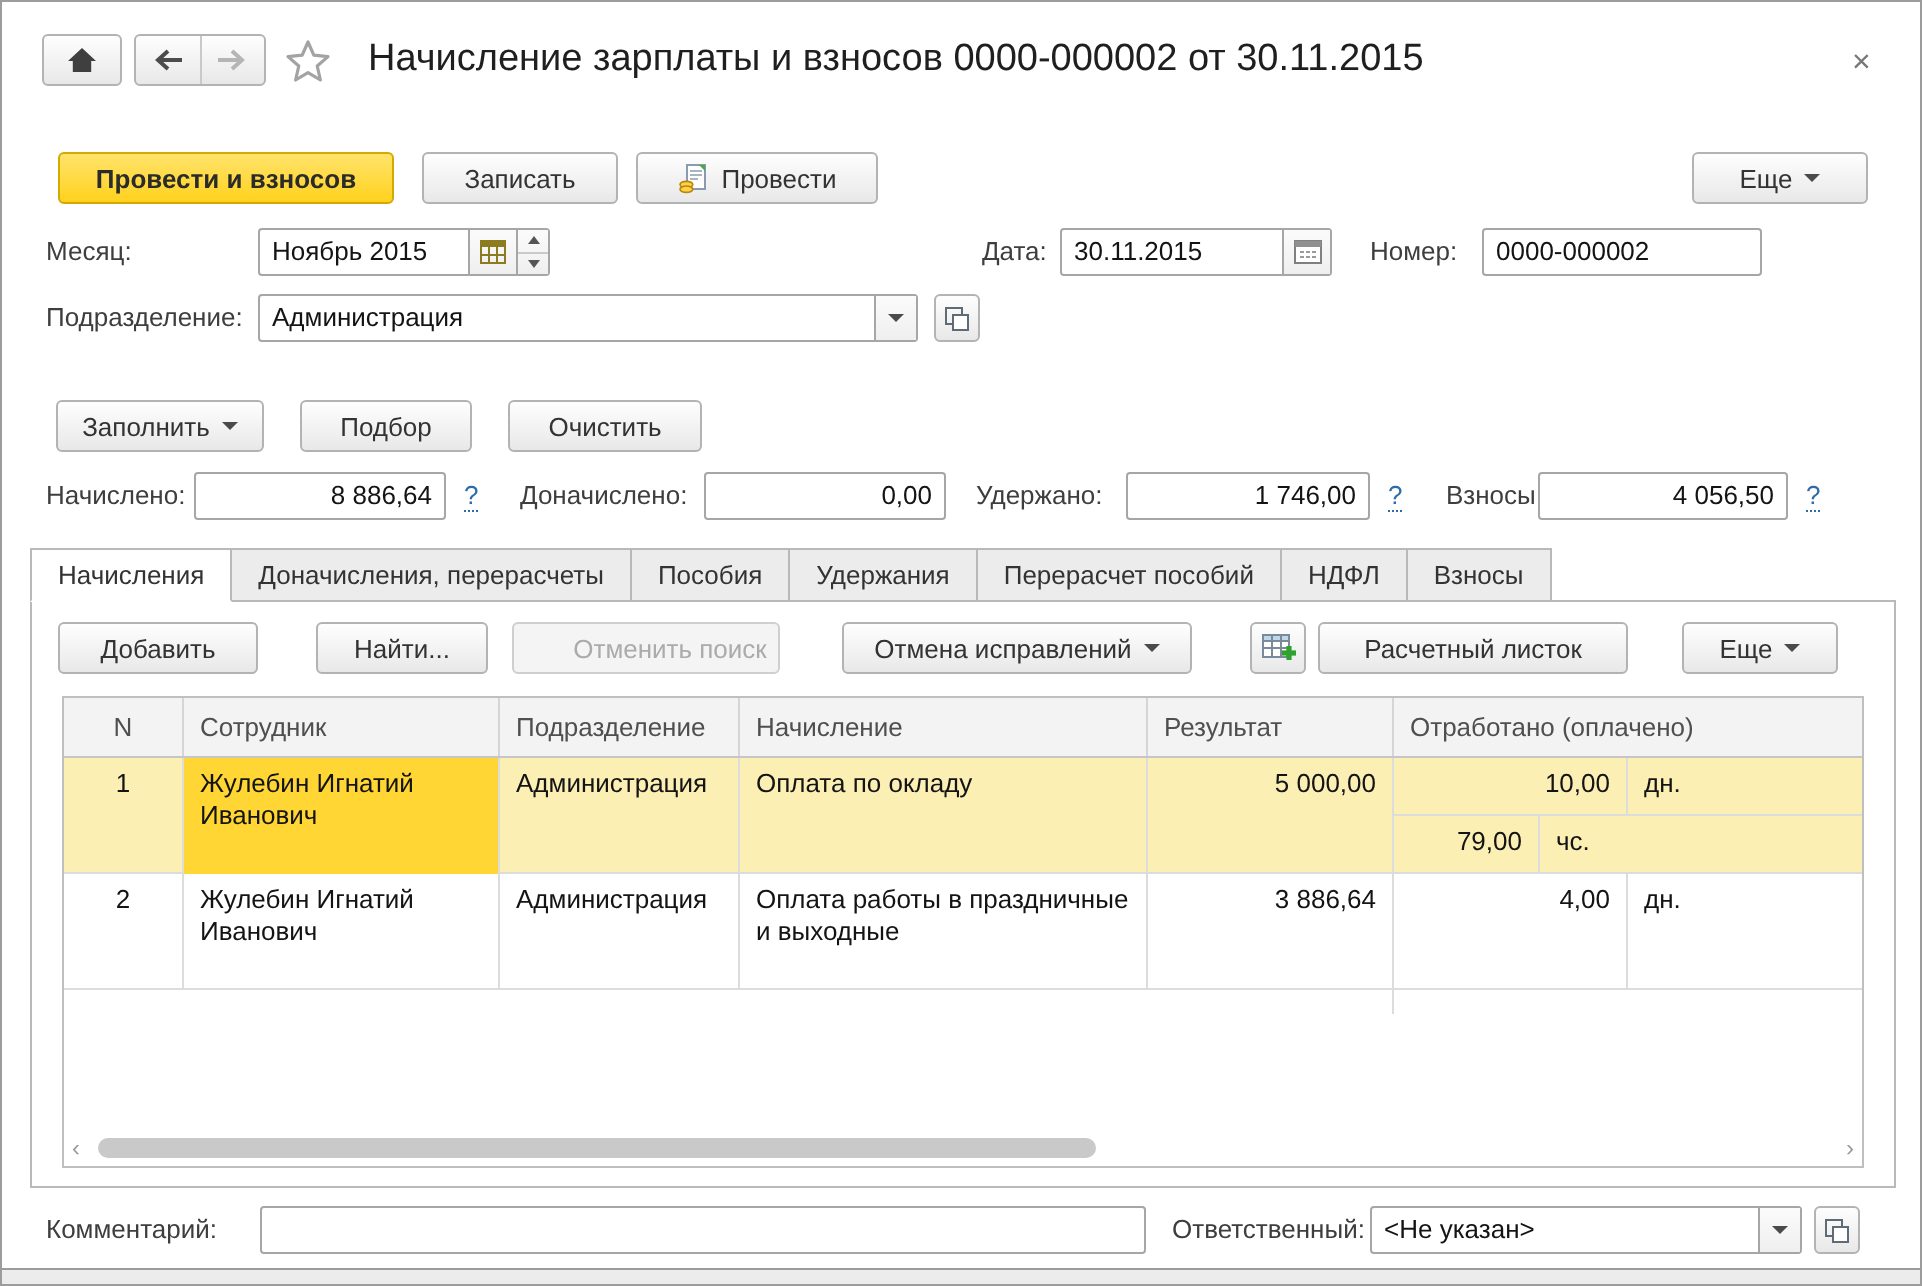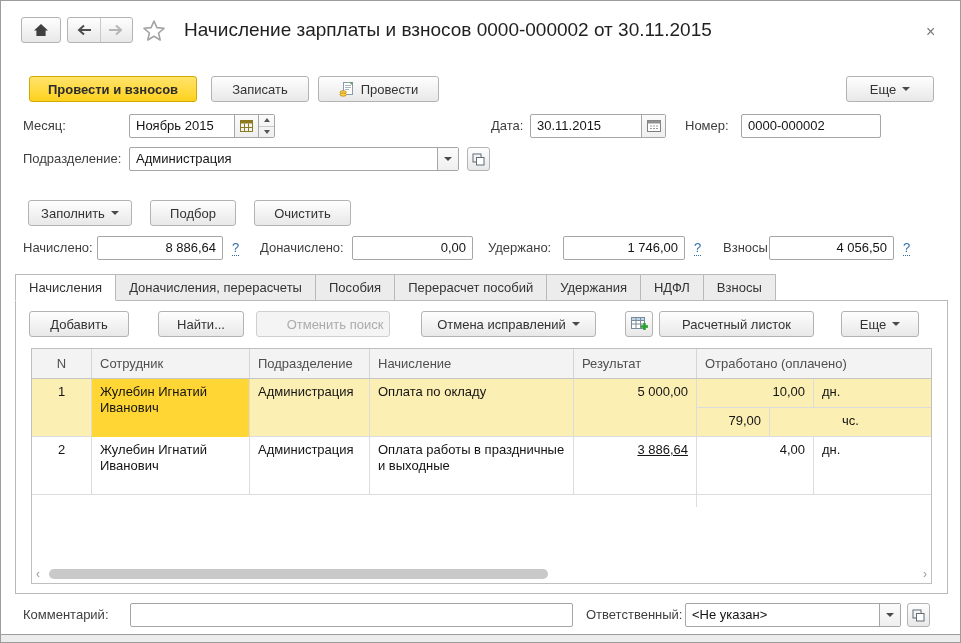--- a/index.html
+++ b/index.html
@@ -196,22 +196,22 @@
   <div class="help" style="left:693px; top:235px;"><span>?</span></div>
 
   <div class="lbl" style="left:722px; top:235px;">Взносы:</div>
   <div class="fld num" style="left:768px; top:235px; width:125px;">4 056,50</div>
   <div class="help" style="left:902px; top:235px;"><span>?</span></div>
 
   <div class="tabs">
     <div class="tab active">Начисления</div>
     <div class="tab">Доначисления, перерасчеты</div>
     <div class="tab">Пособия</div>
+    <div class="tab">Удержания</div>
     <div class="tab">Перерасчет пособий</div>
-    <div class="tab">Удержания</div>
     <div class="tab">НДФЛ</div>
     <div class="tab">Взносы</div>
   </div>
 
   <div class="panel"></div>
 
   <div class="btn" style="left:28px; top:310px; width:100px;">
     <span>Добавить</span>
   </div>
   <div class="btn" style="left:157px; top:310px; width:86px;">
@@ -254,29 +254,29 @@
 
     <div class="row row-sel" style="top:30px;">
       <div class="cell" style="left:0; top:0; width:60px; height:58px; text-align:center;">1</div>
       <div class="cell cell-cur" style="left:60px; top:0; width:158px; height:58px;">Жулебин Игнатий Иванович</div>
       <div class="cell" style="left:218px; top:0; width:120px; height:58px;">Администрация</div>
       <div class="cell" style="left:338px; top:0; width:204px; height:58px;">Оплата по окладу</div>
       <div class="cell num" style="left:542px; top:0; width:123px; height:58px;">5 000,00</div>
       <div class="cell num" style="left:665px; top:0; width:117px; height:29px; border-bottom:1px solid #DCDCDC;">10,00</div>
       <div class="cell noright" style="left:782px; top:0; width:117px; height:29px; border-bottom:1px solid #DCDCDC;">дн.</div>
       <div class="cell num" style="left:665px; top:29px; width:73px; height:29px;">79,00</div>
-      <div class="cell noright" style="left:738px; top:29px; width:161px; height:29px;text-align:center;">чс.</div>
+      <div class="cell noright" style="left:738px; top:29px; width:161px; height:29px;">чс.</div>
     </div>
 
     <div class="row" style="top:88px;">
       <div class="cell" style="left:0; top:0; width:60px; height:58px; text-align:center;">2</div>
       <div class="cell" style="left:60px; top:0; width:158px; height:58px;">Жулебин Игнатий Иванович</div>
       <div class="cell" style="left:218px; top:0; width:120px; height:58px;">Администрация</div>
       <div class="cell" style="left:338px; top:0; width:204px; height:58px;">Оплата работы в праздничные и выходные</div>
-      <div class="cell num" style="left:542px; top:0; width:123px; height:70px;text-decoration:underline;">3 886,64</div>
+      <div class="cell num" style="left:542px; top:0; width:123px; height:70px;">3 886,64</div>
       <div class="cell num" style="left:665px; top:0; width:117px; height:58px;">4,00</div>
       <div class="cell noright" style="left:782px; top:0; width:117px; height:58px;">дн.</div>
     </div>
 
     <div class="hscroll">
       <div class="sarrow" style="left:3px;">‹</div>
       <div class="thumb"></div>
       <div class="sarrow" style="right:3px;">›</div>
     </div>
   </div>

